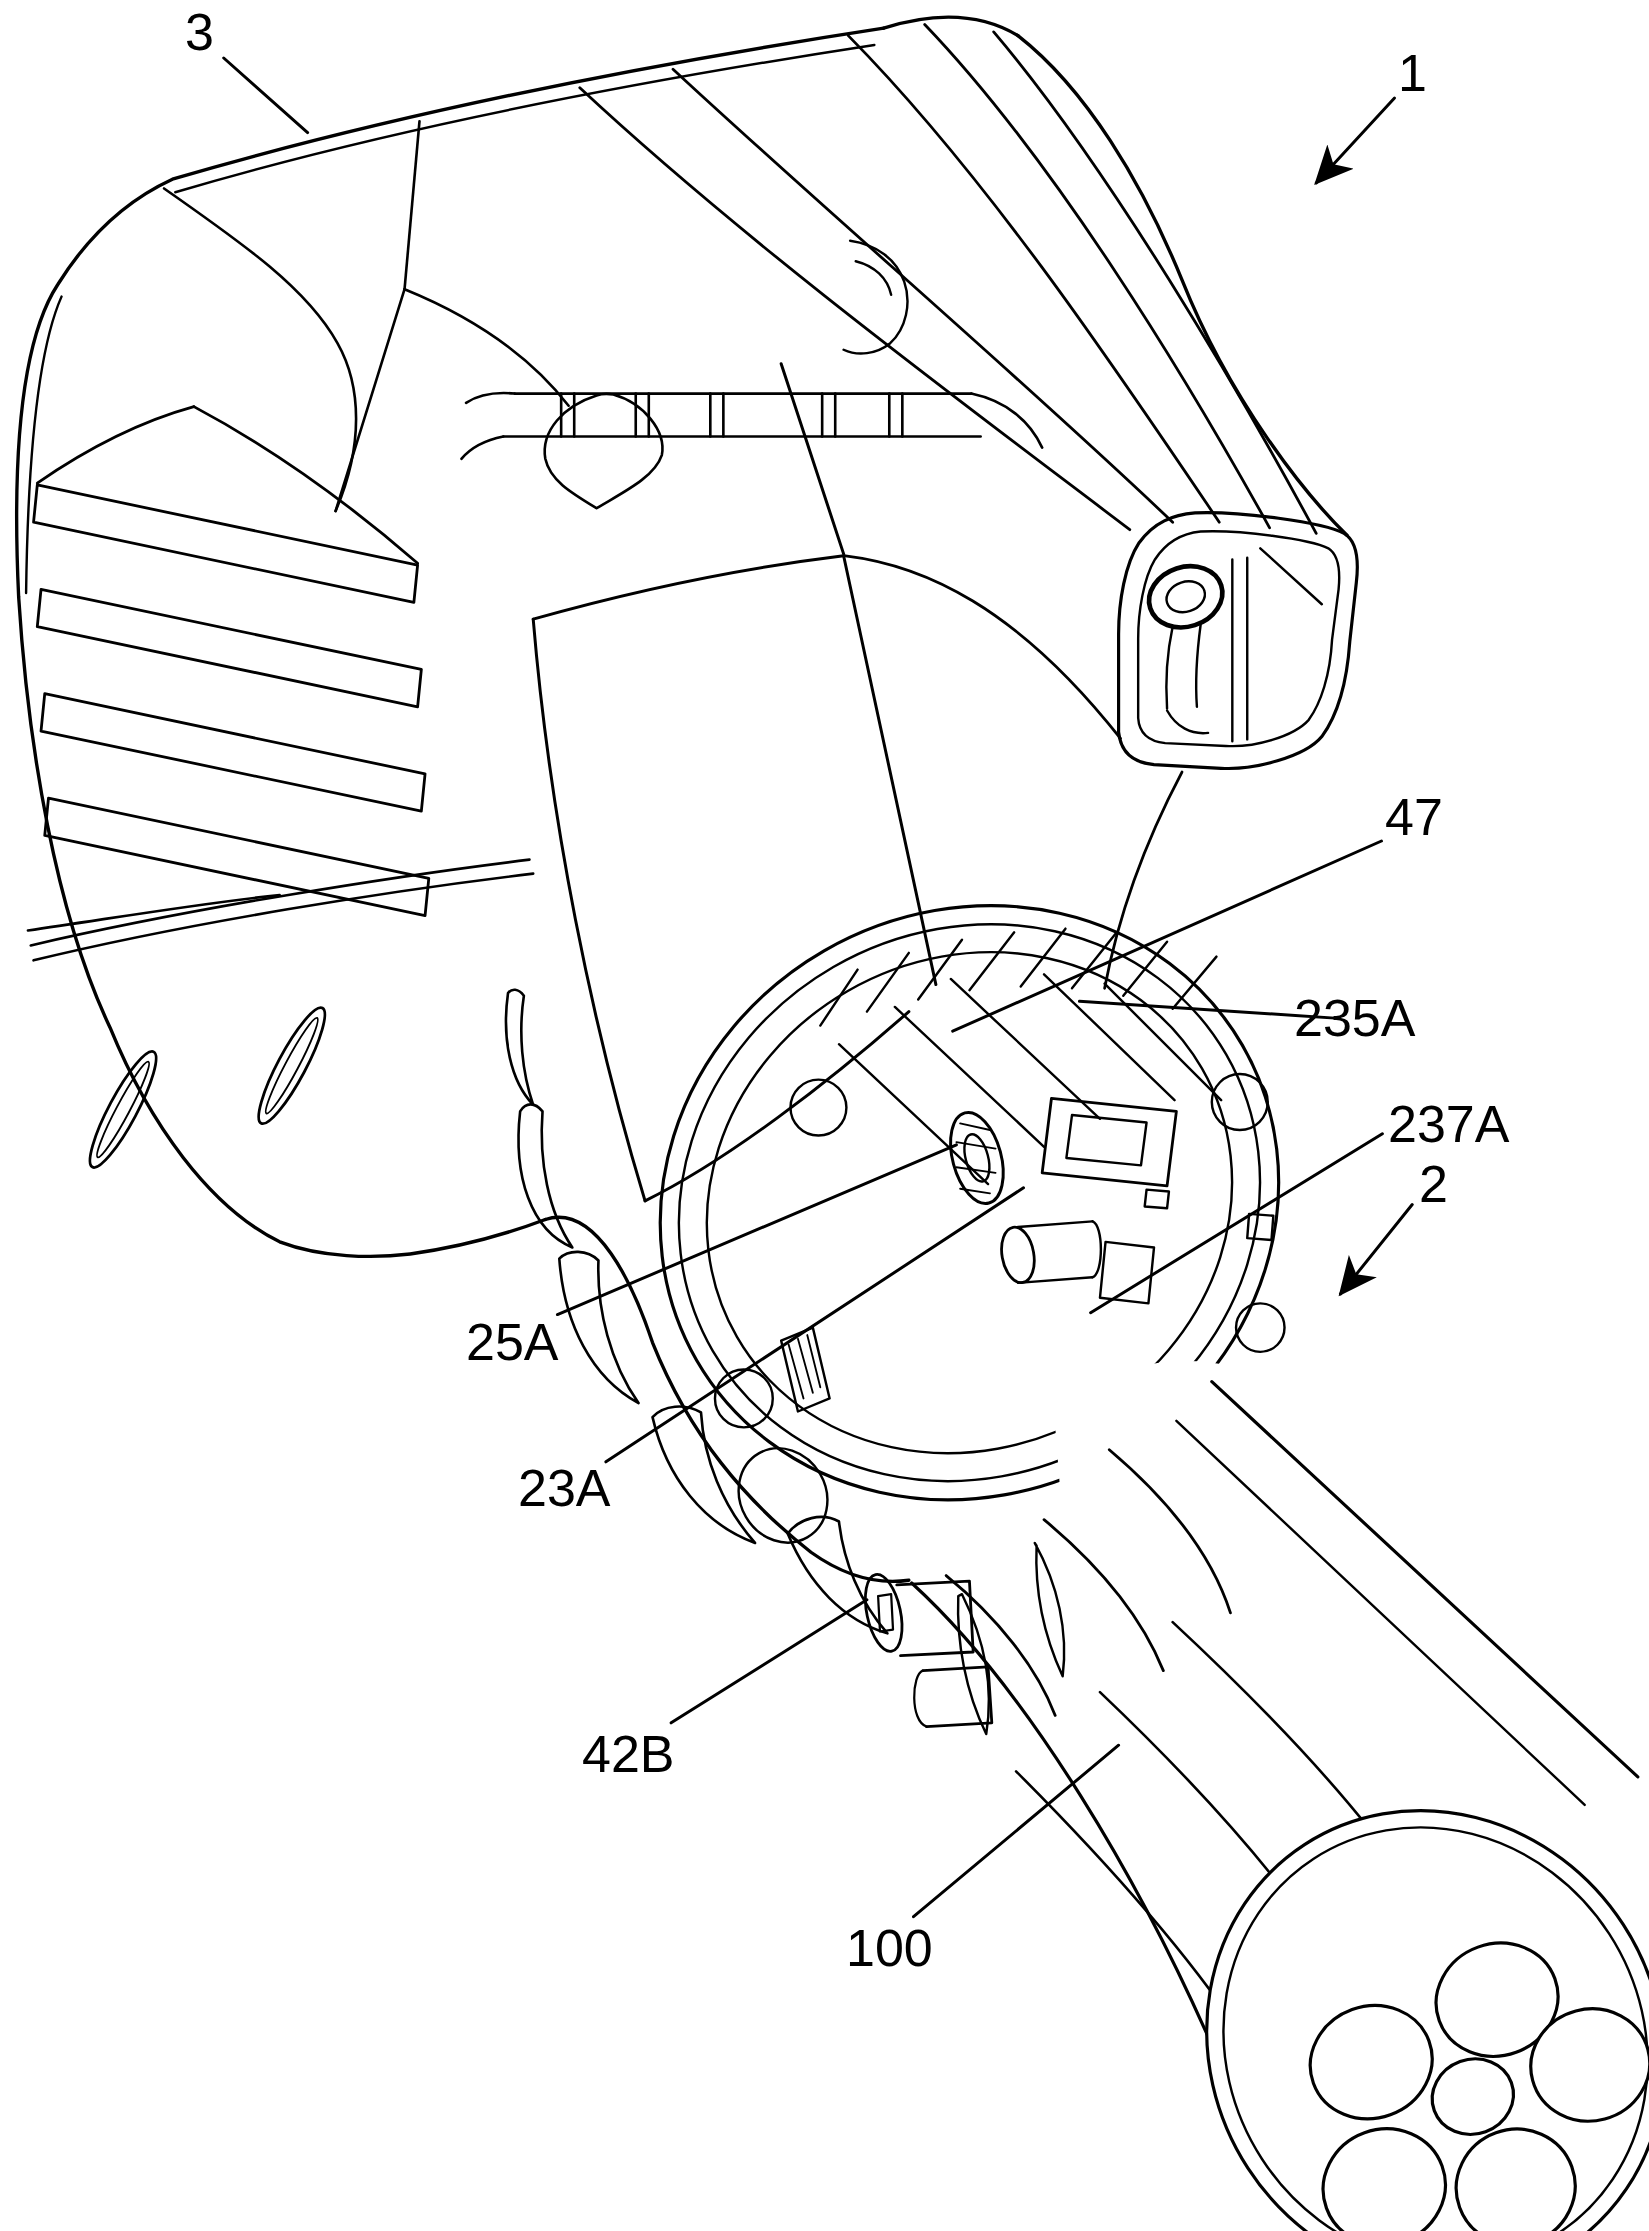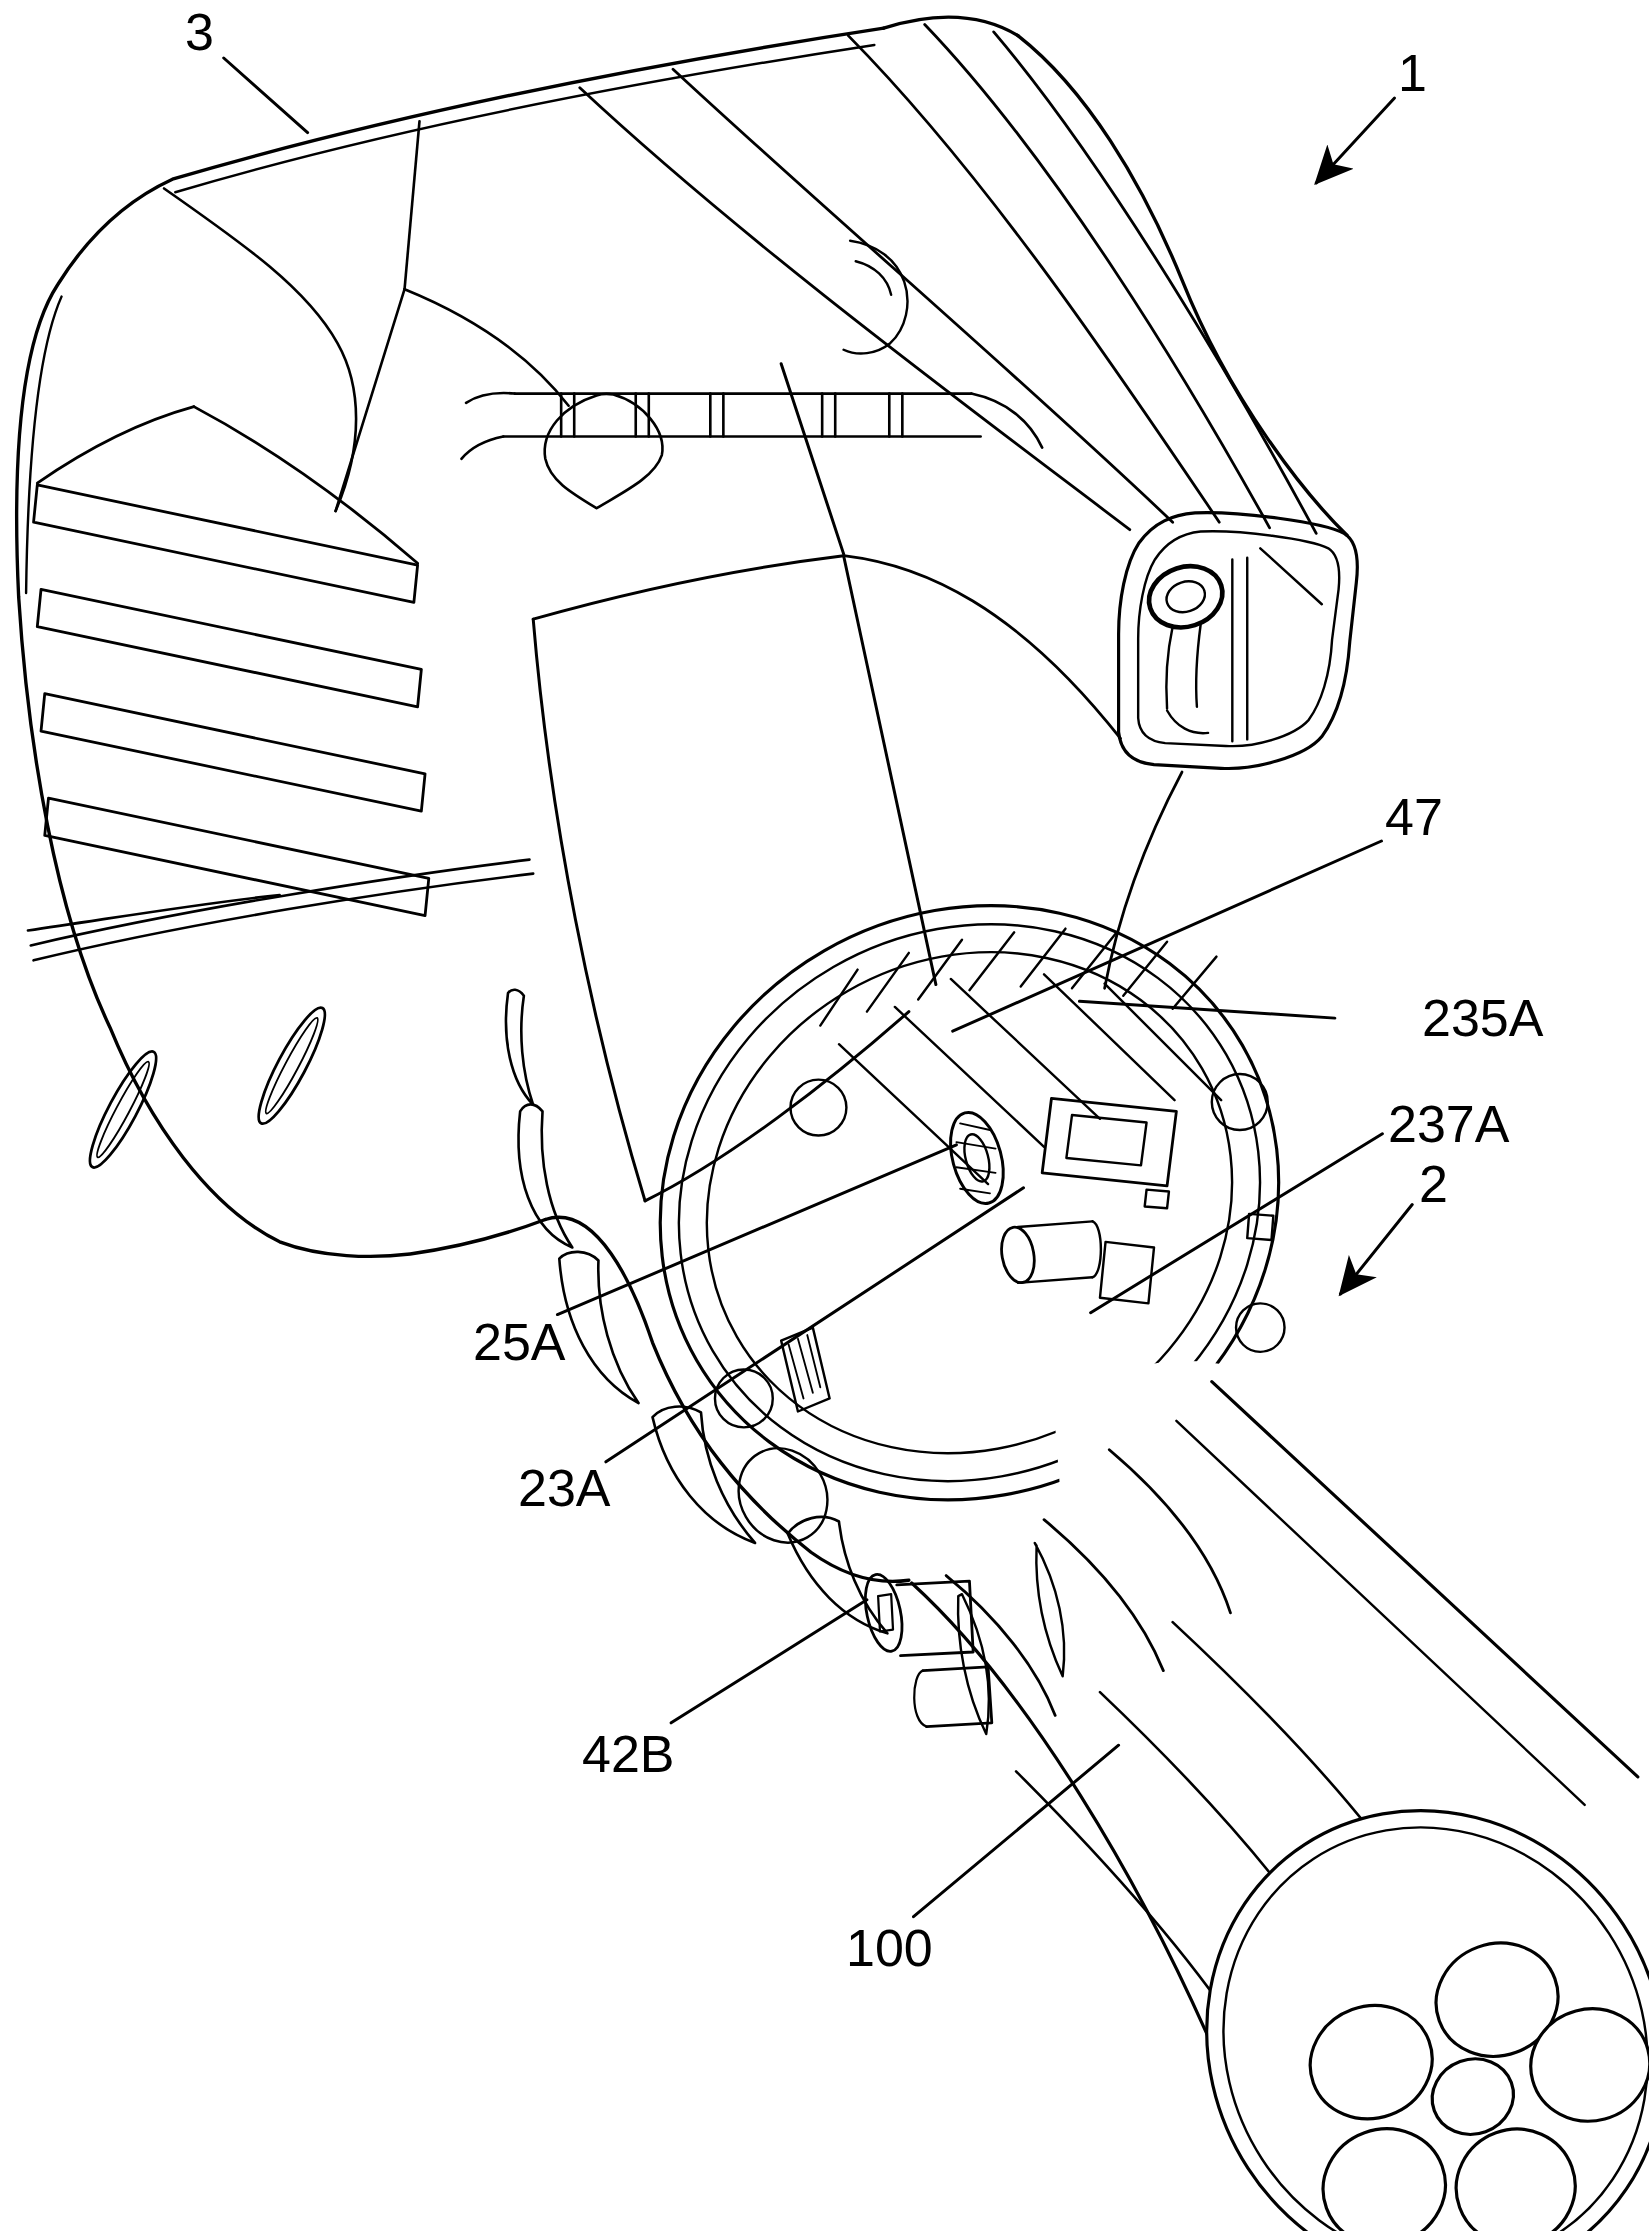--- a/index.html
+++ b/index.html
@@ -240,22 +240,22 @@
       <path d="M 598,1410 L 1026,1228"></path>
       <path d="M 650,1568 L 1098,1274"></path>
       <path d="M 720,1848 L 930,1716"></path>
       <path d="M 980,2056 L 1200,1872"></path>
     </g>
   </svg>
 
   <div class="ref-label" style="left:185px;  top:5.6px;">3</div>
   <div class="ref-label" style="left:1398px; top:47px;">1</div>
   <div class="ref-label" style="left:1385px; top:791px;">47</div>
-  <div class="ref-label" style="left:1422px; top:992px;">235A</div>
+  <div class="ref-label" style="left:1294px; top:992px;">235A</div>
   <div class="ref-label" style="left:1388px; top:1098px;">237A</div>
   <div class="ref-label" style="left:1419px; top:1158px;">2</div>
-  <div class="ref-label" style="left:466px;  top:1316px;margin-left:7px;">25A</div>
+  <div class="ref-label" style="left:466px;  top:1316px;">25A</div>
   <div class="ref-label" style="left:518px;  top:1462px;text-align:center;">23A</div>
   <div class="ref-label" style="left:582px;  top:1728px;">42B</div>
   <div class="ref-label" style="left:846px;  top:1922px;">100</div>
 
 </div>
 
 
 </body></html>

